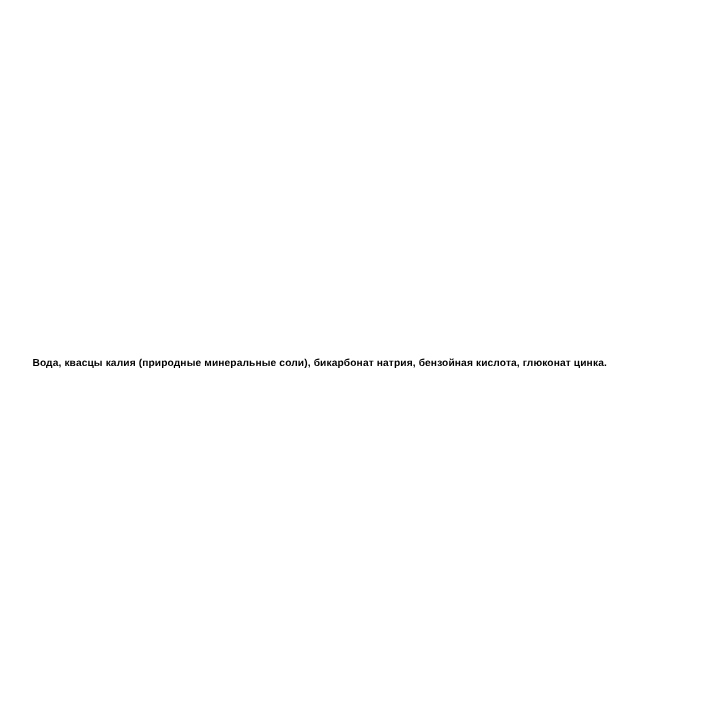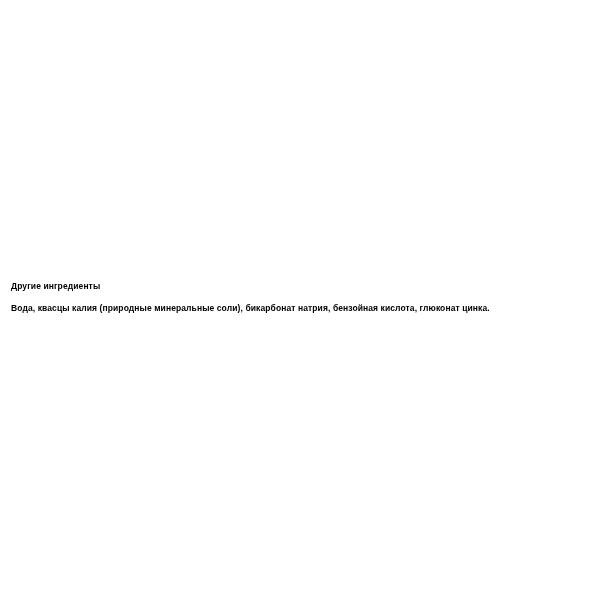--- a/index.html
+++ b/index.html
@@ -26,24 +26,23 @@
     font-weight: bold;
     line-height: 12px;
     margin: 0 0 10px 0;
     letter-spacing: 0.1px;
     color: #000000;
   }
   .section-body {
     font-size: 8.5px;
     font-weight: bold;
     line-height: 13px;
-    margin: 0;
+    margin: 16px;
     letter-spacing: 0.1px;
     color: #000000;
   }
 </style>
 </head>
 <body>
 
 <div class="doc">
-  <p class="section-heading">Другие ингредиенты</p>
   <p class="section-body">Вода, квасцы калия (природные минеральные соли), бикарбонат натрия, бензойная кислота, глюконат цинка.</p>
 </div>
 
 </body></html>

